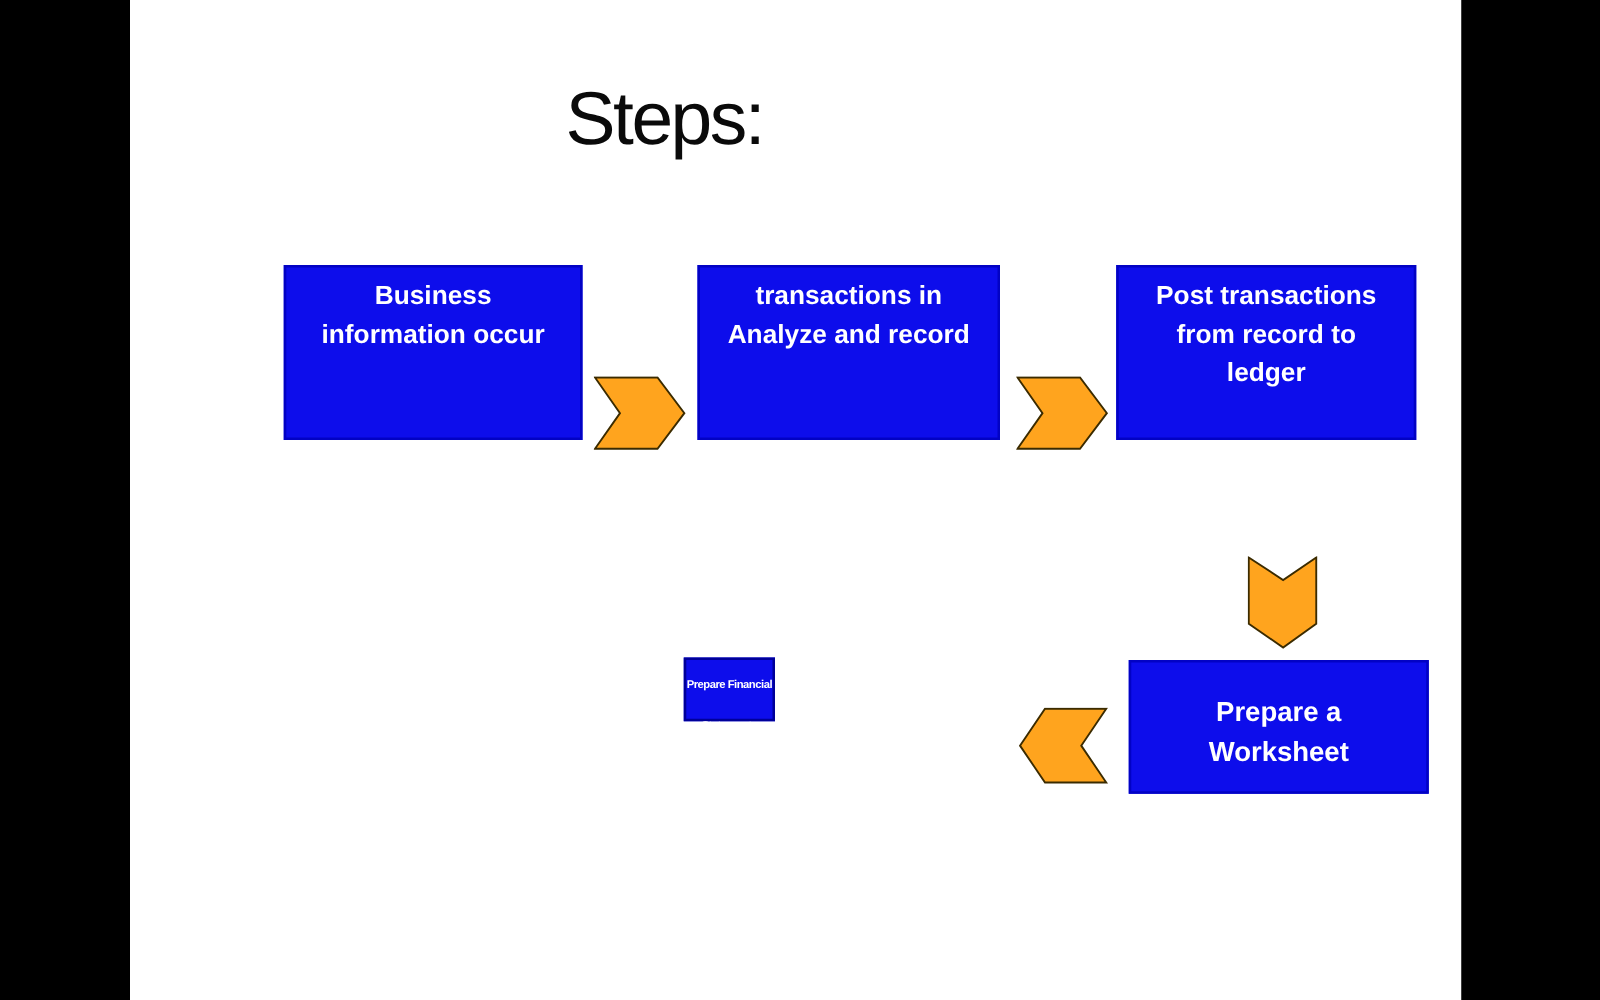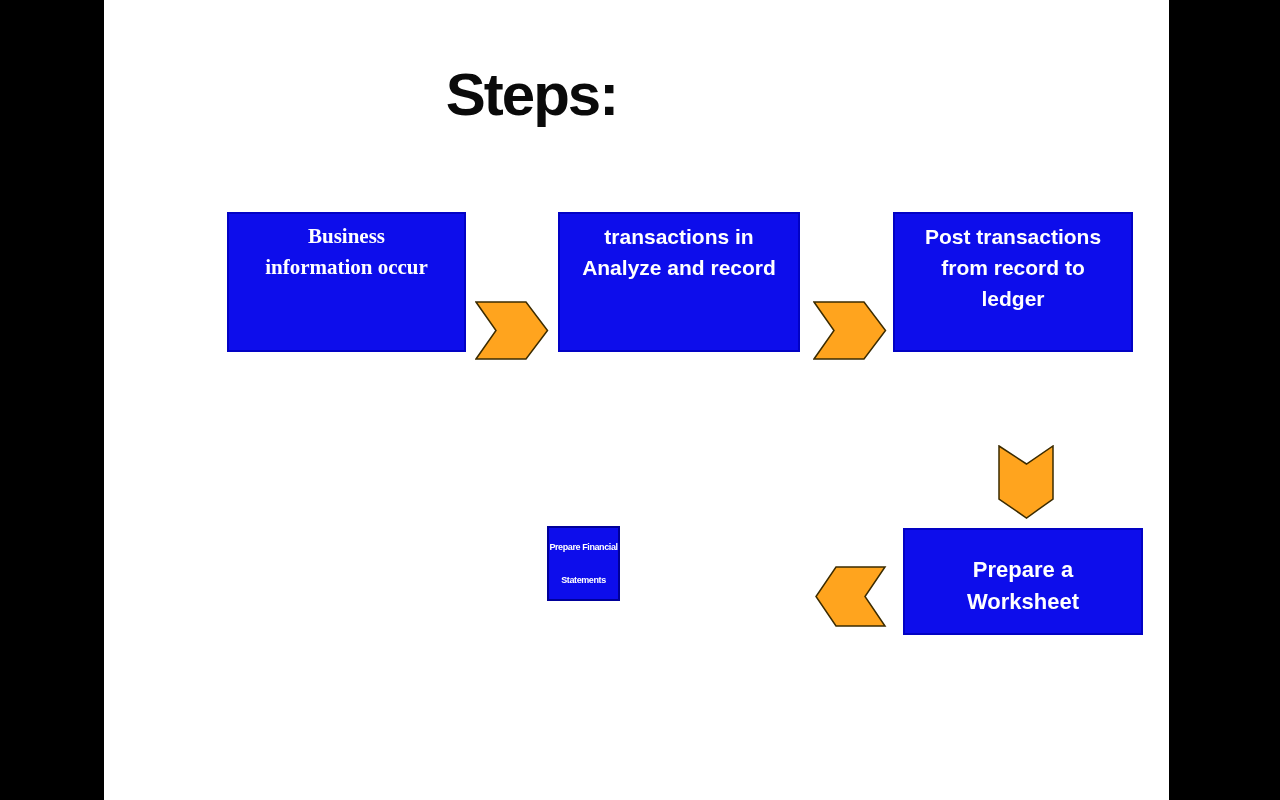--- a/index.html
+++ b/index.html
@@ -32,52 +32,52 @@
   .letterbox.right { left: 1169px; width: 111px; }
 
   .slide-title {
     position: absolute;
     left: 104px;
     top: 60px;
     width: 855px;
     text-align: center;
     font-size: 60px;
     letter-spacing: -2px;
-    font-weight: 700;
+    font-weight: 400;
     color: var(--title-color);
   }
 
   .step-box {
     position: absolute;
     background: var(--box-fill);
     border: 2px solid var(--box-border);
     color: var(--box-text);
     text-align: center;
     font-weight: 700;
   }
   .step-box .line { display: block; }
 
   .row-box {
     font-size: 21px;
     line-height: 31px;
     padding-top: 7px;
   }
-  #box-business  { left: 227px; top: 212px; width: 239px; height: 140px; font-family: Liberation Serif, serif; }
+  #box-business  { left: 227px; top: 212px; width: 239px; height: 140px; }
   #box-analyze   { left: 558px; top: 212px; width: 242px; height: 140px; }
   #box-post      { left: 893px; top: 212px; width: 240px; height: 140px; }
 
   #box-worksheet {
     left: 903px; top: 528px; width: 240px; height: 107px;
     font-size: 22px;
     line-height: 32px;
     padding-top: 24px;
   }
 
   #box-financial {
-    left: 547px; top: 526px; width: 73px; height: 75px;
+    left: 547px; top: 526px; width: 73px; height: 51px;
     border: 2px solid #000099;
     font-size: 9px;
     line-height: 33px;
     padding-top: 3px;
     letter-spacing: -0.4px;
     white-space: nowrap;
   }
 
   .chevron { position: absolute; }
   #chevron-right-1 { left: 475px; top: 301px; }

